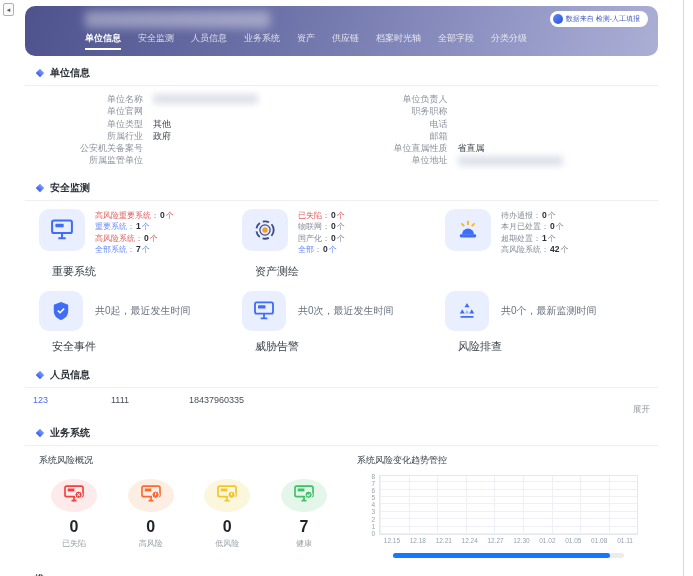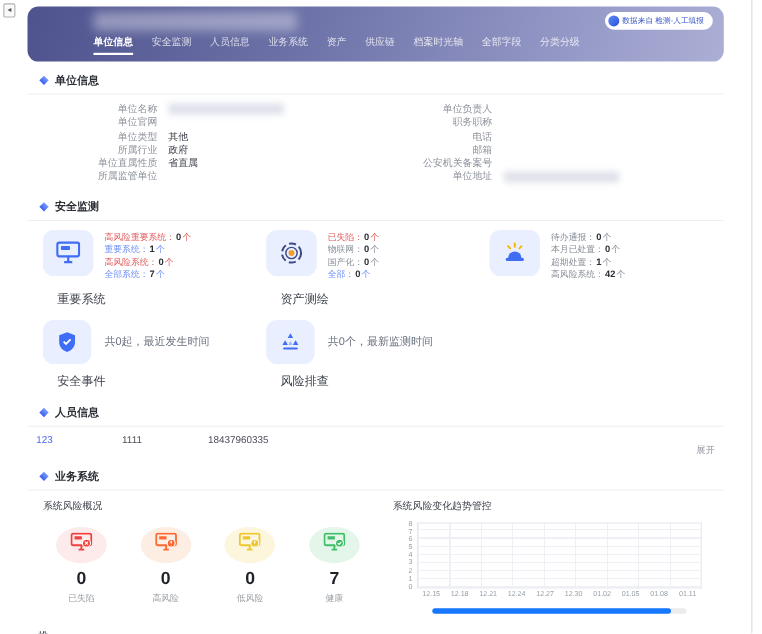--- a/index.html
+++ b/index.html
@@ -28,21 +28,21 @@
   .sec-hr { border:none; border-top:1px solid #edeff4; margin:0; }
 
   
   .unit-grid { display:grid; grid-template-columns:1fr 1fr; padding:7px 18px 6px 6px; row-gap:0; }
   .field { display:flex; align-items:center; font-size:9px; line-height:12.3px; min-height:12.3px; }
   .field .lbl { width:112px; text-align:right; color:#8c919b; flex:none; }
   .field .val { margin-left:10px; color:#3c414b; }
   .redacted-block { margin-left:10px; width:105px; height:10px; border-radius:2px; background:#dfe1ea; filter:blur(3px); }
 
   
-  .mon-row { display:flex; padding:8px 10px 0 14px; }
+  .mon-row { display:flex; padding:8px 10px 0 14px;justify-content:center; }
   .mon-card { width:33.33%; }
   .mon-top { display:flex; gap:10px; }
   .iconbox { width:46px; height:42px; border-radius:10px; background:#e9efff; display:flex; align-items:center; justify-content:center; flex:none; }
   .stats { font-size:8px; line-height:11.5px; padding-top:1px; }
   .stat-line b { color:#2b2f36; font-size:8.5px; margin:0 1px; }
   .mon-name { font-size:11px; color:#3c414b; margin:8px 0 0 13px; }
 
   .evt-row { display:flex; padding:12px 10px 6px 14px; }
   .evt-card { width:33.33%; }
   .evt-top { display:flex; align-items:center; gap:12px; }
@@ -151,26 +151,26 @@
       </div>
       <div class="field">
         <span class="lbl">所属行业</span>
         <span class="val">政府</span>
       </div>
       <div class="field">
         <span class="lbl">邮箱</span>
         <span class="val"></span>
       </div>
       <div class="field">
+        <span class="lbl">公安机关备案号</span>
+        <span class="val"></span>
+      </div>
+      <div class="field">
         <span class="lbl">单位直属性质</span>
         <span class="val">省直属</span>
-      </div>
-      <div class="field">
-        <span class="lbl">公安机关备案号</span>
-        <span class="val"></span>
       </div>
       <div class="field">
         <span class="lbl">所属监管单位</span>
         <span class="val"></span>
       </div>
       <div class="field">
         <span class="lbl">单位地址</span>
         <span class="redacted-block"></span>
       </div>
     </div>
@@ -244,20 +244,33 @@
         <div class="evt-top">
           <div class="iconbox sm">
             <svg width="18" height="20" viewBox="0 0 20 22">
                 <path d="M10 1l8 3v7c0 5-3.4 8.4-8 10-4.6-1.6-8-5-8-10V4z" fill="#3f6df5"></path>
                 <path d="M6.5 10.5l2.4 2.4 4.6-4.6" stroke="#fff" stroke-width="1.8" fill="none"></path>
               </svg>
           </div>
           <span class="evt-text">共0起，最近发生时间</span>
         </div>
         <div class="mon-name">安全事件</div>
+      </div>
+      <div class="evt-card">
+        <div class="evt-top">
+          <div class="iconbox sm">
+            <svg width="20" height="19" viewBox="0 0 24 22">
+                <rect x="1.2" y="1.2" width="21.6" height="13.6" rx="2" fill="none" stroke="#3f6df5" stroke-width="2.2"></rect>
+                <rect x="4.8" y="4.6" width="9" height="4" rx="1" fill="#3f6df5"></rect>
+                <path d="M8 20.5h8M12 15v5.5" stroke="#3f6df5" stroke-width="2.2"></path>
+              </svg>
+          </div>
+          <span class="evt-text">共0次，最近发生时间</span>
+        </div>
+        <div class="mon-name">威胁告警</div>
       </div>
       <div class="evt-card">
         <div class="evt-top">
           <div class="iconbox sm">
             <svg width="20" height="19" viewBox="0 0 24 22">
                 <path d="M12 2l3 5.2h-6z" fill="#3f6df5"></path>
                 <path d="M6.3 9.5l3 5.2h-6z" fill="#3f6df5"></path>
                 <path d="M17.7 9.5l3 5.2h-6z" fill="#3f6df5"></path>
                 <path d="M12 10.5l2.4 4.2h-4.8z" fill="#9db7fb"></path>
                 <rect x="4" y="17.5" width="16" height="2.2" rx="1.1" fill="#3f6df5"></rect>

